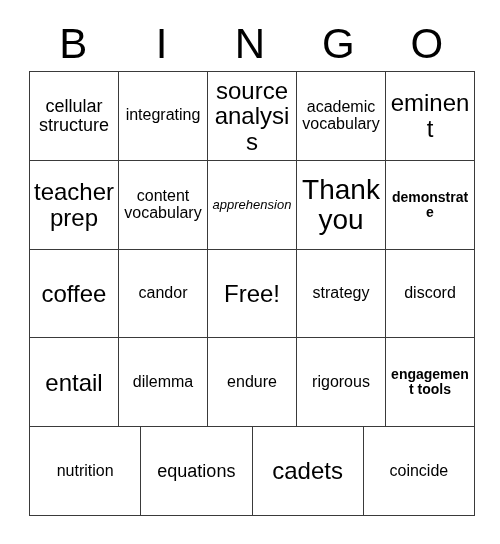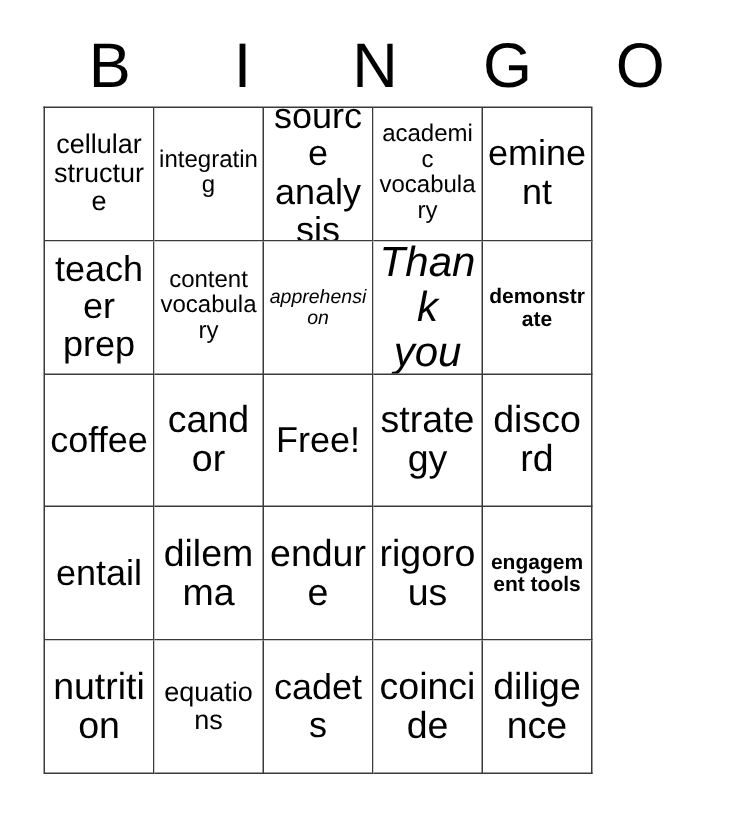--- a/index.html
+++ b/index.html
@@ -42,21 +42,21 @@
     font-weight: 400;
     color: #000000;
     letter-spacing: 0;
   }
 
   
   #grid {
     position: absolute;
     left: 29px;
     top: 71px;
-    width: 366px;
+    width: 446px;
     height: 445px;
     box-sizing: border-box;
     border-top: 1px solid #3a3a3a;
     border-left: 1px solid #3a3a3a;
     display: flex;
     flex-direction: column;
   }
   .grid-row {
     flex: 1 1 0;
     display: flex;
@@ -79,23 +79,23 @@
   .cell-text {
     display: block;
     width: 100%;
     line-height: 1.06;
     word-wrap: break-word;
     color: #000000;
   }
 
   
   .fs-xxl .cell-text { font-size: 24px; }
-  .fs-xl  .cell-text { font-size: 28px; font-style: italic; }
+  .fs-xl  .cell-text { font-size: 28px; }
   .fs-lg  .cell-text { font-size: 24px; }
-  .fs-md  .cell-text { font-size: 25px; }
+  .fs-md  .cell-text { font-size: 16px; }
   .fs-sm  .cell-text { font-size: 18px; }
   .fs-xs  .cell-text { font-size: 16px; }
   .fs-xxs .cell-text { font-size: 14px; font-weight: bold; }
   .fs-tiny .cell-text { font-size: 13px; font-style: italic; }
 </style>
 </head>
 <body>
 
 <div id="card">
 
@@ -187,19 +187,16 @@
         </div>
       <div class="cell fs-sm">
           <span class="cell-text">equations</span>
         </div>
       <div class="cell fs-lg">
           <span class="cell-text">cadets</span>
         </div>
       <div class="cell fs-md">
           <span class="cell-text">coincide</span>
         </div>
-      <div class="cell fs-md">
-          <span class="cell-text">diligence</span>
-        </div>
     </div>
 
   </div>
 </div>
 
 </body></html>

